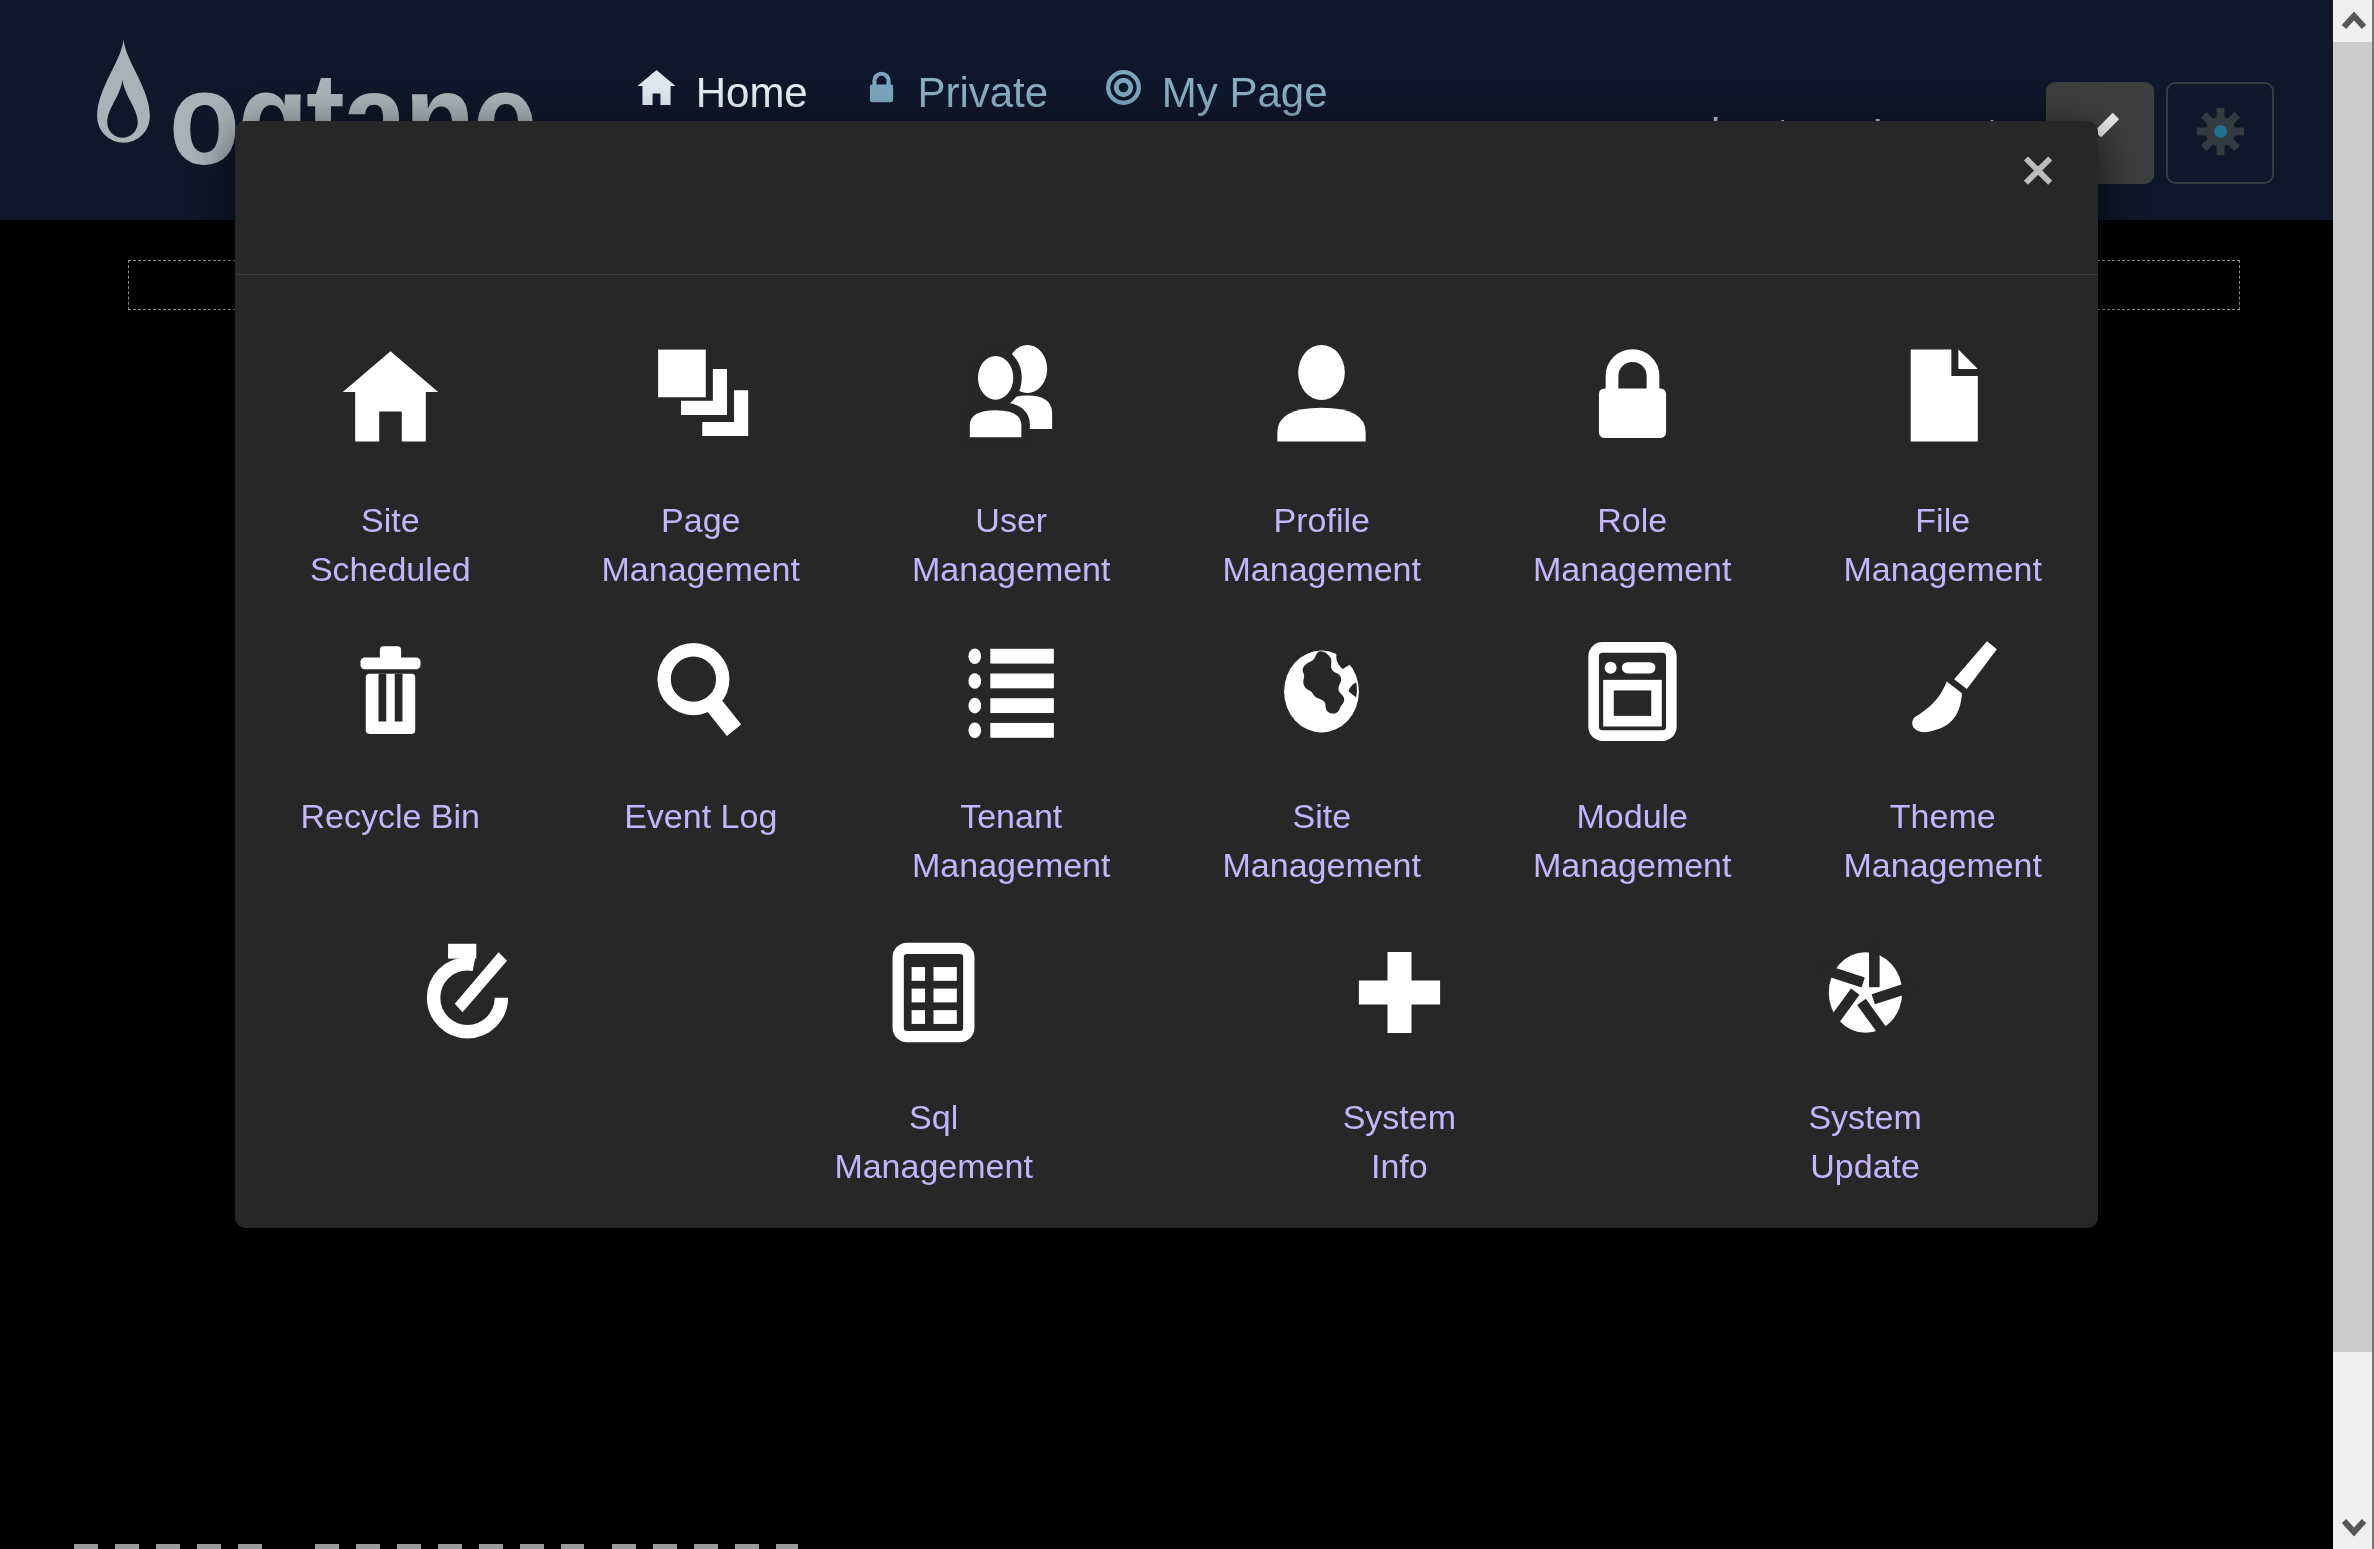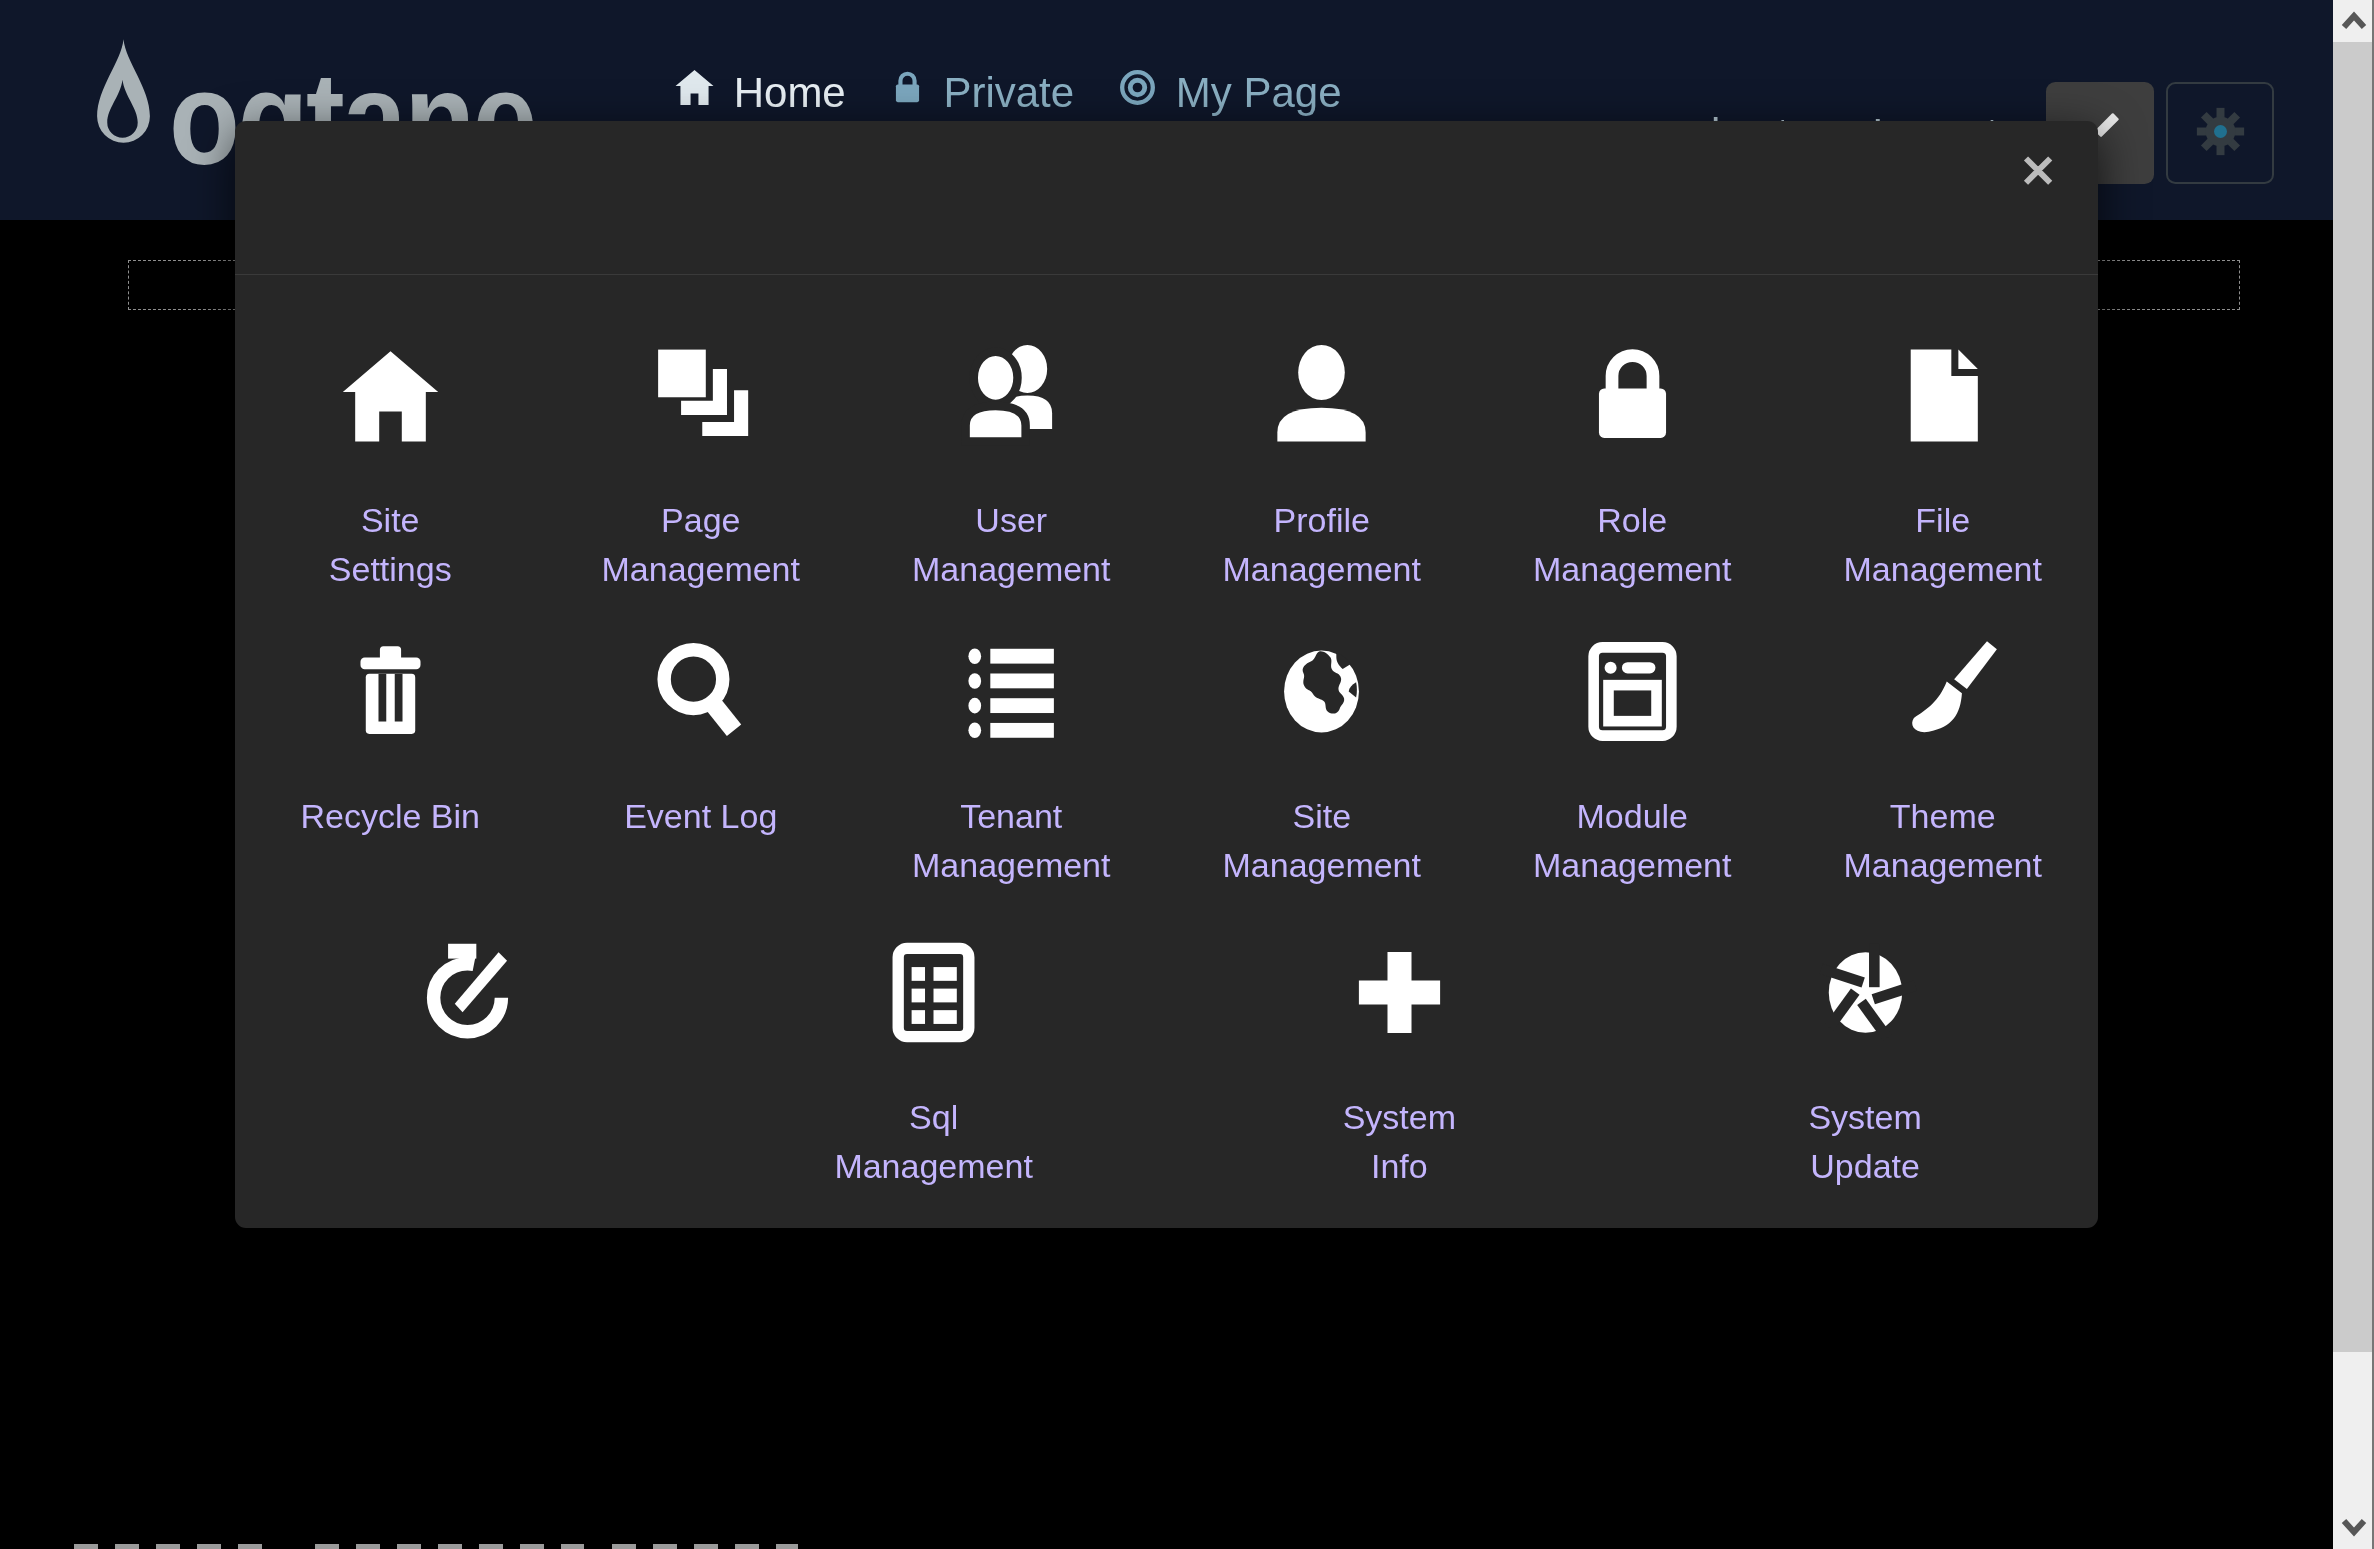--- a/index.html
+++ b/index.html
@@ -6,21 +6,21 @@
   body{width:2375px;height:1549px;overflow:hidden;position:relative;
        font-family:"Liberation Sans", sans-serif;}
 
   
   .navbar{position:absolute;left:0;top:0;width:2333px;height:220px;background:#0f172a;z-index:1;}
   .logo{position:absolute;left:91px;top:33px;width:519px;height:186px;}
   .logo-drop{position:absolute;left:0;top:1.9px;}
   .logo-text{position:absolute;left:78px;top:20.4px;font-size:132px;font-weight:bold;
              color:#a9b2b6;letter-spacing:-2.8px;transform:scaleX(0.88);transform-origin:left top;
              line-height:1;white-space:nowrap;}
-  .nav-links{position:absolute;left:672px;top:65px;display:flex;gap:42px;align-items:center;}
+  .nav-links{position:absolute;left:634px;top:65px;display:flex;gap:54px;align-items:center;}
   .nav-link{display:flex;align-items:center;gap:16.7px;font-size:42px;cursor:pointer;}
   .nav-link .lbl-active{color:#e6edf2;}
   .nav-link .lbl-muted{color:#8aafc2;}
   .nav-right{position:absolute;right:59px;top:82px;height:102px;display:flex;align-items:center;}
   .nav-user{font-size:41px;color:#b2c5cf;margin-right:84px;cursor:pointer;}
   .nav-logout{font-size:41px;color:#b2c5cf;margin-right:48px;cursor:pointer;}
   .btn-edit{width:108px;height:102px;border-radius:9.3px;background:#3e3e3e;display:flex;
             align-items:center;justify-content:center;margin-right:12px;cursor:pointer;}
   .btn-settings{width:108px;height:102px;border-radius:9.3px;border:2.8px solid #333b41;
             box-sizing:border-box;display:flex;align-items:center;justify-content:center;cursor:pointer;}
@@ -144,21 +144,21 @@
 
   <div class="grid-row r1">
     <div class="tile">
       <div class="tile-icon">
         <svg width="113" height="113" viewBox="0 0 32 32">
             <polygon fill="#fff" points="16,3.5 29.5,15 26,15 26,29 19.2,29 19.2,20.5 12.8,20.5 12.8,29 6,29 6,15 2.5,15"></polygon>
           </svg>
       </div>
       <div class="tile-label">
         <div>Site</div>
-          <div>Settings</div>
+          <div>Scheduled</div>
       </div>
     </div>
     <div class="tile">
       <div class="tile-icon">
         <svg width="113" height="113" viewBox="0 0 32 32" fill="#fff">
           <rect x="4" y="3" width="13.5" height="13.5"></rect>
           <path d="M21.5 8.5 V19.5 H10.5" fill="none" stroke="#fff" stroke-width="4"></path>
           <path d="M27.5 14.5 V25.5 H16.5" fill="none" stroke="#fff" stroke-width="4"></path>
           </svg>
       </div>

